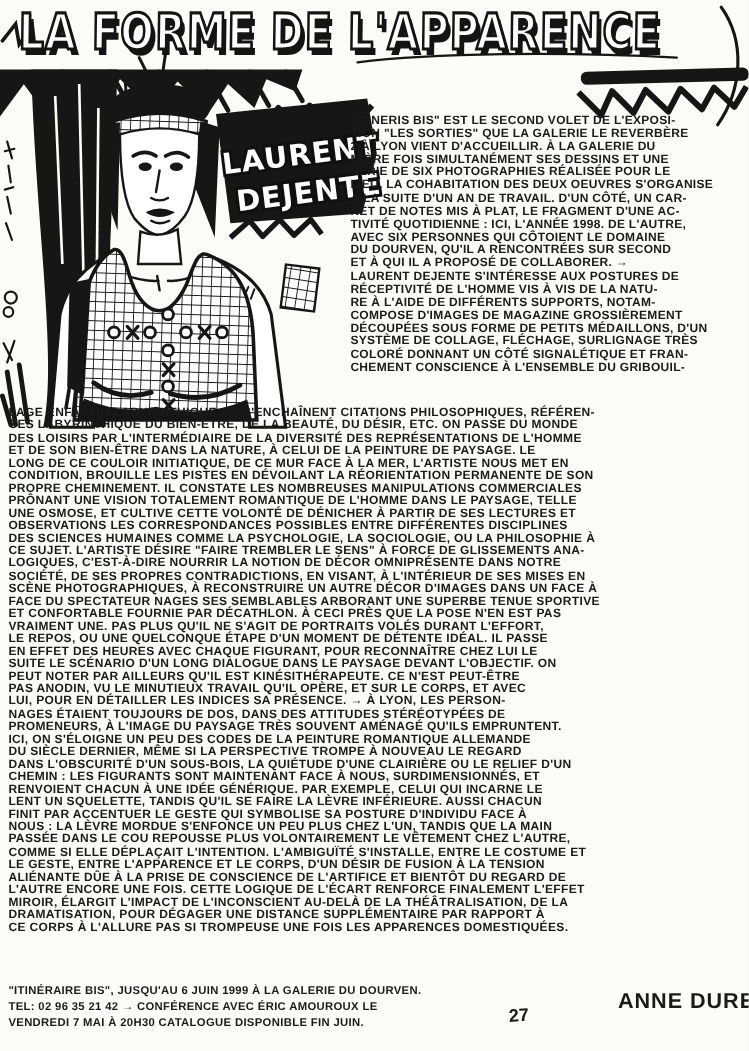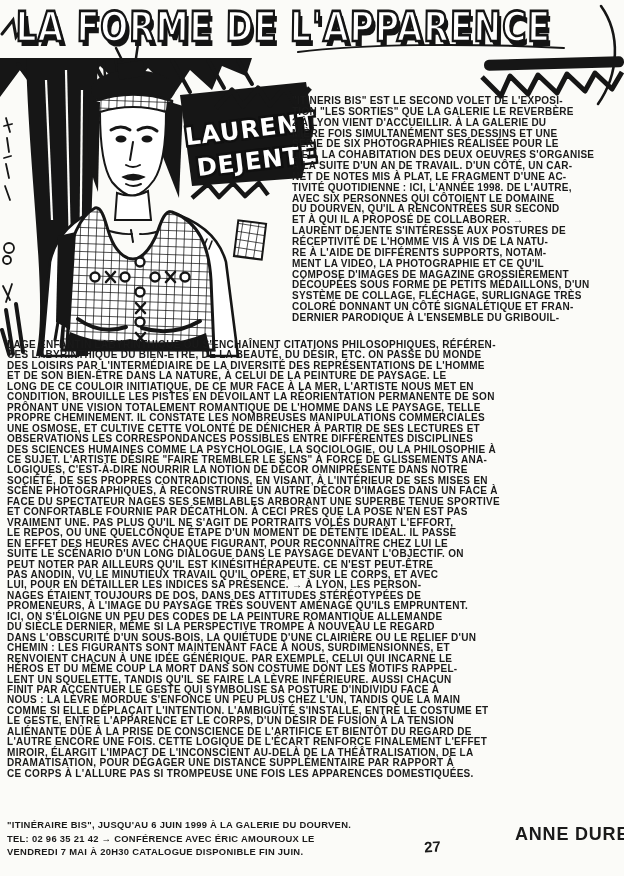--- a/index.html
+++ b/index.html
@@ -200,37 +200,36 @@
       <div class="line">LIEU. LA COHABITATION DES DEUX OEUVRES S'ORGANISE</div>
       <div class="line">À LA SUITE D'UN AN DE TRAVAIL. D'UN CÔTÉ, UN CAR-</div>
       <div class="line">NET DE NOTES MIS À PLAT, LE FRAGMENT D'UNE AC-</div>
       <div class="line">TIVITÉ QUOTIDIENNE : ICI, L'ANNÉE 1998. DE L'AUTRE,</div>
       <div class="line">AVEC SIX PERSONNES QUI CÔTOIENT LE DOMAINE</div>
       <div class="line">DU DOURVEN, QU'IL A RENCONTRÉES SUR SECOND</div>
       <div class="line">ET À QUI IL A PROPOSÉ DE COLLABORER. →</div>
       <div class="line">LAURENT DEJENTE S'INTÉRESSE AUX POSTURES DE</div>
       <div class="line">RÉCEPTIVITÉ DE L'HOMME VIS À VIS DE LA NATU-</div>
       <div class="line">RE À L'AIDE DE DIFFÉRENTS SUPPORTS, NOTAM-</div>
-      <div class="line">MENT LA VIDEO, LA PHOTOGRAPHIE ET CE QU'IL</div>
       <div class="line">COMPOSE D'IMAGES DE MAGAZINE GROSSIÈREMENT</div>
       <div class="line">DÉCOUPÉES SOUS FORME DE PETITS MÉDAILLONS, D'UN</div>
       <div class="line">SYSTÈME DE COLLAGE, FLÉCHAGE, SURLIGNAGE TRÈS</div>
       <div class="line">COLORÉ DONNANT UN CÔTÉ SIGNALÉTIQUE ET FRAN-</div>
-      <div class="line">DERNIER PARODIQUE À L'ENSEMBLE DU GRIBOUIL-</div>
+      <div class="line">CHEMENT CONSCIENCE À L'ENSEMBLE DU GRIBOUIL-</div>
     </div>
 
   <div class="body-text hand">
       <div class="line">LAGE ENFANTIN LABYRINTHIQUE OÙ S'ENCHAÎNENT CITATIONS PHILOSOPHIQUES, RÉFÉREN-</div>
       <div class="line">CES LABYRINTHIQUE DU BIEN-ÊTRE, DE LA BEAUTÉ, DU DÉSIR, ETC. ON PASSE DU MONDE</div>
       <div class="line">DES LOISIRS PAR L'INTERMÉDIAIRE DE LA DIVERSITÉ DES REPRÉSENTATIONS DE L'HOMME</div>
       <div class="line">ET DE SON BIEN-ÊTRE DANS LA NATURE, À CELUI DE LA PEINTURE DE PAYSAGE. LE</div>
       <div class="line">LONG DE CE COULOIR INITIATIQUE, DE CE MUR FACE À LA MER, L'ARTISTE NOUS MET EN</div>
       <div class="line">CONDITION, BROUILLE LES PISTES EN DÉVOILANT LA RÉORIENTATION PERMANENTE DE SON</div>
+      <div class="line">PROPRE CHEMINEMENT. IL CONSTATE LES NOMBREUSES MANIPULATIONS COMMERCIALES</div>
       <div class="line">PRÔNANT UNE VISION TOTALEMENT ROMANTIQUE DE L'HOMME DANS LE PAYSAGE, TELLE</div>
-      <div class="line">PROPRE CHEMINEMENT. IL CONSTATE LES NOMBREUSES MANIPULATIONS COMMERCIALES</div>
       <div class="line">UNE OSMOSE, ET CULTIVE CETTE VOLONTÉ DE DÉNICHER À PARTIR DE SES LECTURES ET</div>
       <div class="line">OBSERVATIONS LES CORRESPONDANCES POSSIBLES ENTRE DIFFÉRENTES DISCIPLINES</div>
       <div class="line">DES SCIENCES HUMAINES COMME LA PSYCHOLOGIE, LA SOCIOLOGIE, OU LA PHILOSOPHIE À</div>
       <div class="line">CE SUJET. L'ARTISTE DÉSIRE "FAIRE TREMBLER LE SENS" À FORCE DE GLISSEMENTS ANA-</div>
       <div class="line">LOGIQUES, C'EST-À-DIRE NOURRIR LA NOTION DE DÉCOR OMNIPRÉSENTE DANS NOTRE</div>
       <div class="line">SOCIÉTÉ, DE SES PROPRES CONTRADICTIONS, EN VISANT, À L'INTÉRIEUR DE SES MISES EN</div>
       <div class="line">SCÈNE PHOTOGRAPHIQUES, À RECONSTRUIRE UN AUTRE DÉCOR D'IMAGES DANS UN FACE À</div>
       <div class="line">FACE DU SPECTATEUR NAGES SES SEMBLABLES ARBORANT UNE SUPERBE TENUE SPORTIVE</div>
       <div class="line">ET CONFORTABLE FOURNIE PAR DÉCATHLON. À CECI PRÈS QUE LA POSE N'EN EST PAS</div>
       <div class="line">VRAIMENT UNE. PAS PLUS QU'IL NE S'AGIT DE PORTRAITS VOLÉS DURANT L'EFFORT,</div>
@@ -240,24 +239,24 @@
       <div class="line">PEUT NOTER PAR AILLEURS QU'IL EST KINÉSITHÉRAPEUTE. CE N'EST PEUT-ÊTRE</div>
       <div class="line">PAS ANODIN, VU LE MINUTIEUX TRAVAIL QU'IL OPÈRE, ET SUR LE CORPS, ET AVEC</div>
       <div class="line">LUI, POUR EN DÉTAILLER LES INDICES SA PRÉSENCE. → À LYON, LES PERSON-</div>
       <div class="line">NAGES ÉTAIENT TOUJOURS DE DOS, DANS DES ATTITUDES STÉRÉOTYPÉES DE</div>
       <div class="line">PROMENEURS, À L'IMAGE DU PAYSAGE TRÈS SOUVENT AMÉNAGÉ QU'ILS EMPRUNTENT.</div>
       <div class="line">ICI, ON S'ÉLOIGNE UN PEU DES CODES DE LA PEINTURE ROMANTIQUE ALLEMANDE</div>
       <div class="line">DU SIÈCLE DERNIER, MÊME SI LA PERSPECTIVE TROMPE À NOUVEAU LE REGARD</div>
       <div class="line">DANS L'OBSCURITÉ D'UN SOUS-BOIS, LA QUIÉTUDE D'UNE CLAIRIÈRE OU LE RELIEF D'UN</div>
       <div class="line">CHEMIN : LES FIGURANTS SONT MAINTENANT FACE À NOUS, SURDIMENSIONNÉS, ET</div>
       <div class="line">RENVOIENT CHACUN À UNE IDÉE GÉNÉRIQUE. PAR EXEMPLE, CELUI QUI INCARNE LE</div>
-      <div class="line">HÉROS ET DU MÊME COUP LA MORT DANS SON COSTUME DONT LES MOTIFS RAPPEL-</div>
       <div class="line">LENT UN SQUELETTE, TANDIS QU'IL SE FAIRE LA LÈVRE INFÉRIEURE. AUSSI CHACUN</div>
       <div class="line">FINIT PAR ACCENTUER LE GESTE QUI SYMBOLISE SA POSTURE D'INDIVIDU FACE À</div>
       <div class="line">NOUS : LA LÈVRE MORDUE S'ENFONCE UN PEU PLUS CHEZ L'UN, TANDIS QUE LA MAIN</div>
+      <div class="line">PASSÉE DANS LE COU REPOUSSE PLUS VOLONTAIREMENT LE VÊTEMENT CHEZ L'AUTRE,</div>
       <div class="line">COMME SI ELLE DÉPLAÇAIT L'INTENTION. L'AMBIGUÏTÉ S'INSTALLE, ENTRE LE COSTUME ET</div>
       <div class="line">LE GESTE, ENTRE L'APPARENCE ET LE CORPS, D'UN DÉSIR DE FUSION À LA TENSION</div>
       <div class="line">ALIÉNANTE DÛE À LA PRISE DE CONSCIENCE DE L'ARTIFICE ET BIENTÔT DU REGARD DE</div>
       <div class="line">L'AUTRE ENCORE UNE FOIS. CETTE LOGIQUE DE L'ÉCART RENFORCE FINALEMENT L'EFFET</div>
       <div class="line">MIROIR, ÉLARGIT L'IMPACT DE L'INCONSCIENT AU-DELÀ DE LA THÉÂTRALISATION, DE LA</div>
       <div class="line">DRAMATISATION, POUR DÉGAGER UNE DISTANCE SUPPLÉMENTAIRE PAR RAPPORT À</div>
       <div class="line">CE CORPS À L'ALLURE PAS SI TROMPEUSE UNE FOIS LES APPARENCES DOMESTIQUÉES.</div>
     </div>
 
   <div class="footer-info hand">

